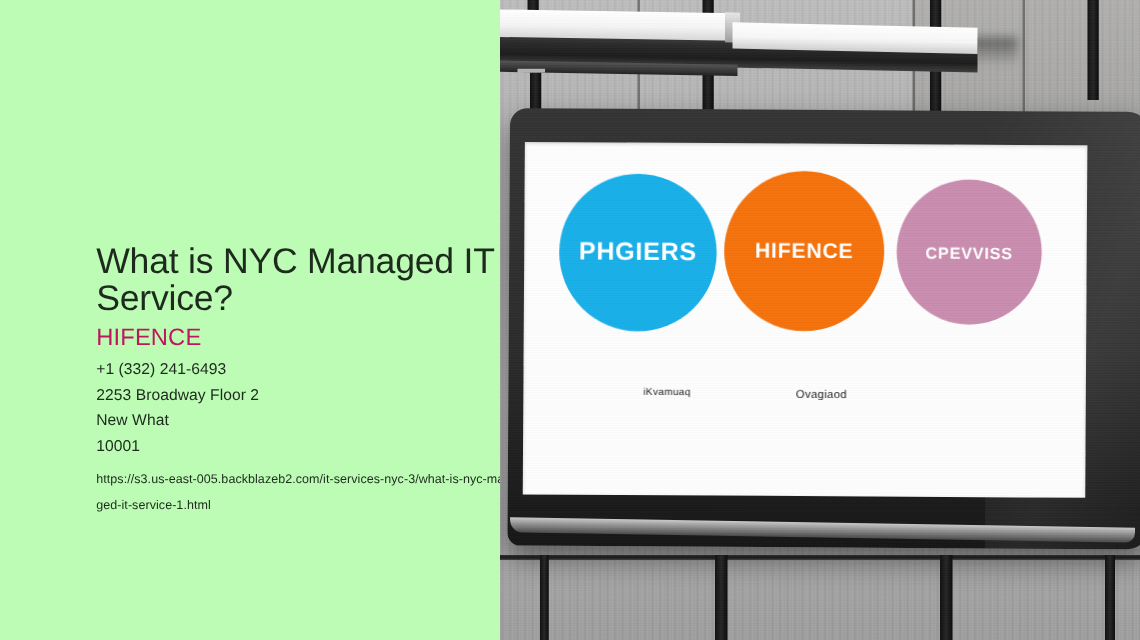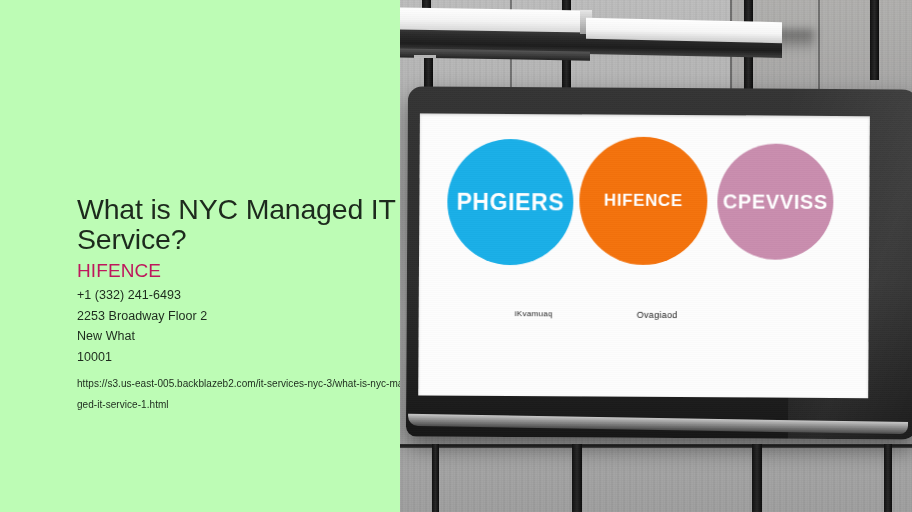--- a/index.html
+++ b/index.html
@@ -225,23 +225,23 @@
     display: flex;
     align-items: center;
     justify-content: center;
     color: #ffffff;
     font-weight: bold;
     letter-spacing: 0.6px;
     text-align: center;
     filter: blur(0.35px);
     user-select: none;
   }
-  #bubble-1 { left: 28px;  top: 25px; width: 126px; height: 126px; font-size: 23px; }
+  #bubble-1 { left: 28px;  top: 25px; width: 126px; height: 126px; font-size: 20px; }
   #bubble-2 { left: 160px; top: 22px; width: 128px; height: 128px; font-size: 17px; }
-  #bubble-3 { left: 298px; top: 28px; width: 116px; height: 116px; font-size: 20px; }
+  #bubble-3 { left: 298px; top: 28px; width: 116px; height: 116px; font-size: 13px; }
 
   .screen-caption {
     position: absolute;
     top: 195px;
     font-size: 8px;
     color: #1a1a1a;
     letter-spacing: 0.3px;
     filter: blur(0.45px);
     white-space: nowrap;
     user-select: none;

